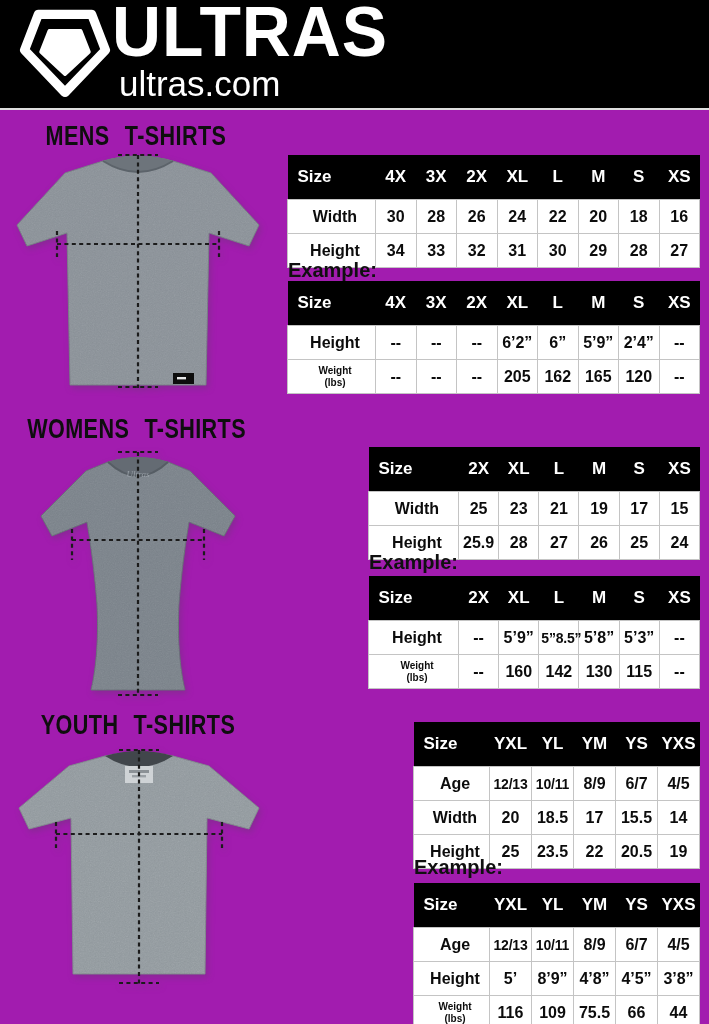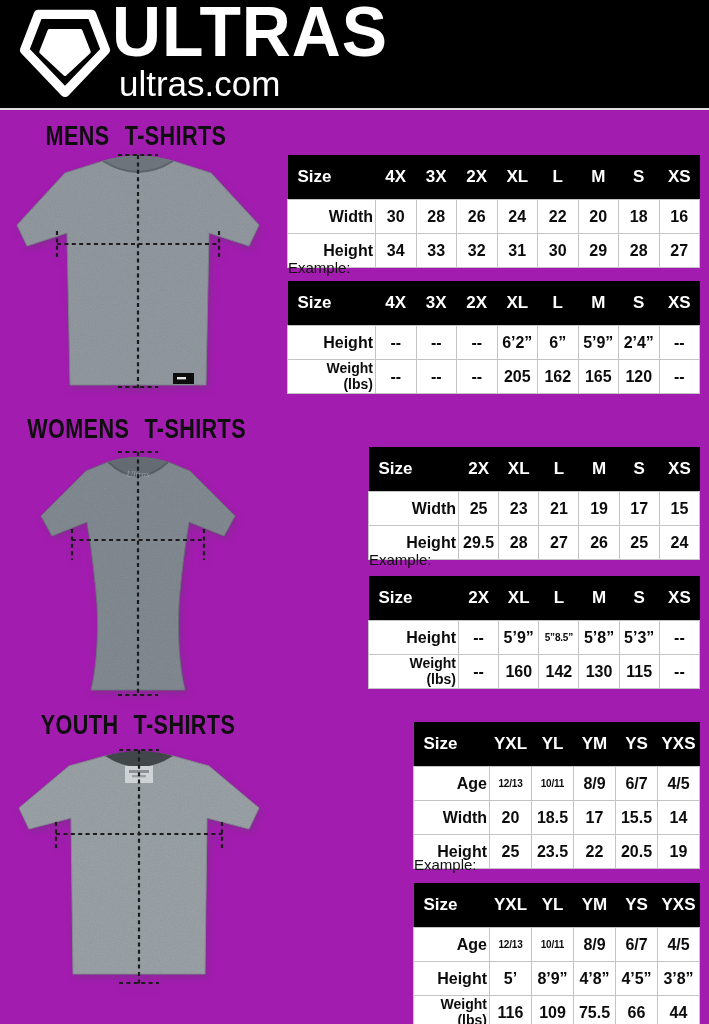--- a/index.html
+++ b/index.html
@@ -31,34 +31,34 @@
   .sh-youth{left:8px;top:744px;width:262px;height:252px;}
 
   
   .tblwrap{position:absolute;}
   .tblwrap table{border-collapse:collapse;table-layout:fixed;width:100%;font-weight:bold;}
   .tblwrap th{background:#000;color:#fff;font-size:17px;height:44px;text-align:center;
               border:0;padding:0 2px;margin-left:35px;}
   .tblwrap th.hlbl{text-align:left;padding-left:10px;}
   .tblwrap td{background:#fff;border:1px solid #c4c4c4;font-size:16px;color:#0c0c0c;
               text-align:center;height:31px;padding:1px 2px;}
-  .tblwrap td.lbl{text-align:right;padding-left:9px;}
-  .tblwrap td.lbl.ml{font-size:14px;line-height:1.12;white-space:pre-line;}
-  .tblwrap td.sm{font-size:10px;letter-spacing:-.2px;}
+  .tblwrap td.lbl{text-align:center;padding-left:9px;}
+  .tblwrap td.lbl.ml{font-size:10px;line-height:1.12;white-space:pre-line;}
+  .tblwrap td.sm{font-size:14px;letter-spacing:-.2px;}
   .t-mens .lblcol{width:88px;}
   .t-w .lblcol{width:90px;}
   .t-y .lblcol{width:76px;}
   .p-mens-size{left:287px;top:155px;width:413px;}
   .p-mens-ex{left:287px;top:281px;width:413px;}
   .p-w-size{left:368px;top:447px;width:332px;}
   .p-w-ex{left:368px;top:576px;width:332px;}
   .p-y-size{left:413px;top:722px;width:287px;}
   .p-y-ex{left:413px;top:883px;width:287px;}
 
-  .example{position:absolute;font-weight:normal;font-size:15px;color:#101010;}
+  .example{position:absolute;font-weight:bold;font-size:20px;color:#101010;}
   .ex-mens{left:288px;top:259px;}
   .ex-w{left:369px;top:551px;}
   .ex-y{left:414px;top:856px;}
 
   .dash{stroke:#1b1b1b;stroke-width:2.2;fill:none;stroke-dasharray:4 3.4;}
 </style>
 </head>
 <body>
 
 <div class="page">
@@ -266,21 +266,21 @@
             <td class="lbl">Width</td>
             <td>25</td>
             <td>23</td>
             <td>21</td>
             <td>19</td>
             <td>17</td>
             <td>15</td>
           </tr>
           <tr>
             <td class="lbl">Height</td>
-            <td>29.5</td>
+            <td>25.9</td>
             <td>28</td>
             <td>27</td>
             <td>26</td>
             <td>25</td>
             <td>24</td>
           </tr>
         </tbody>
       </table>
     </div>
   <div class="example ex-w">Example:</div>

